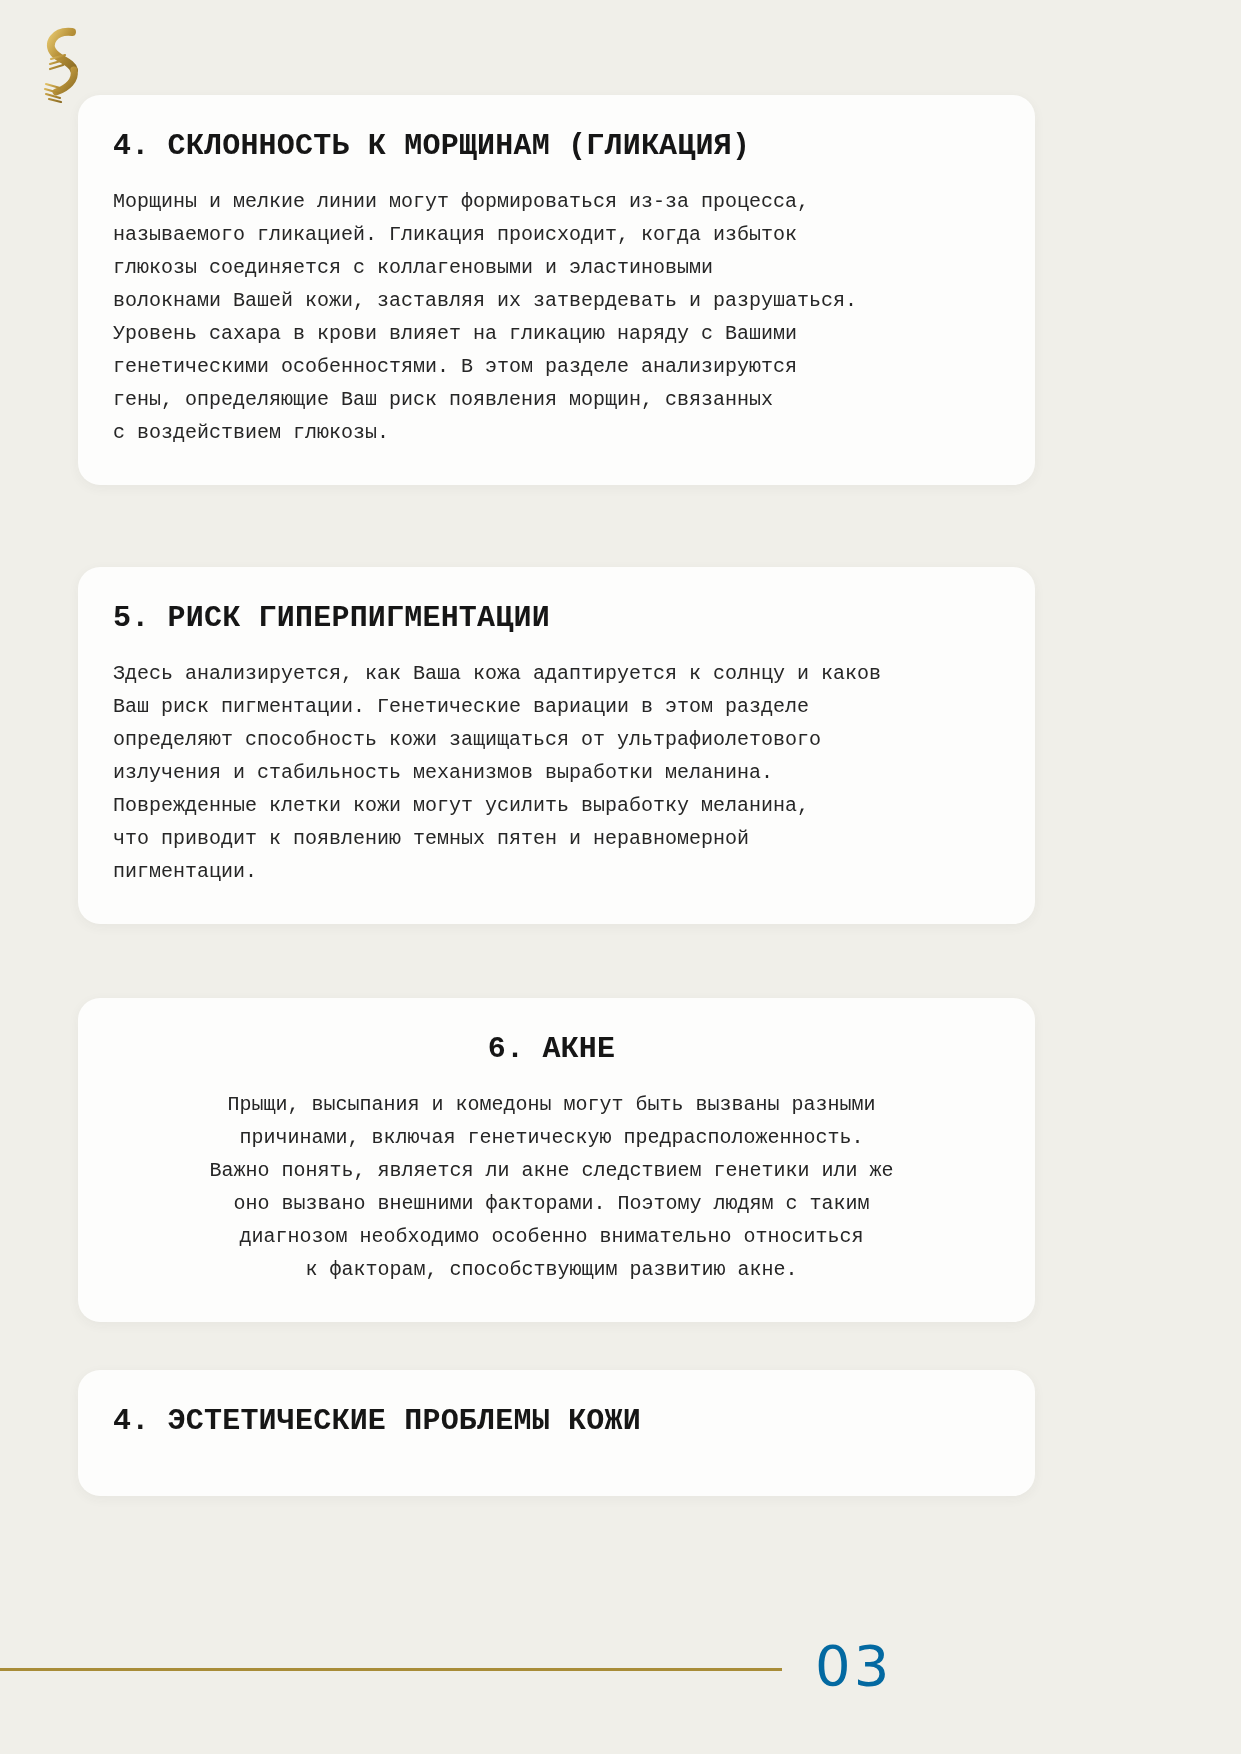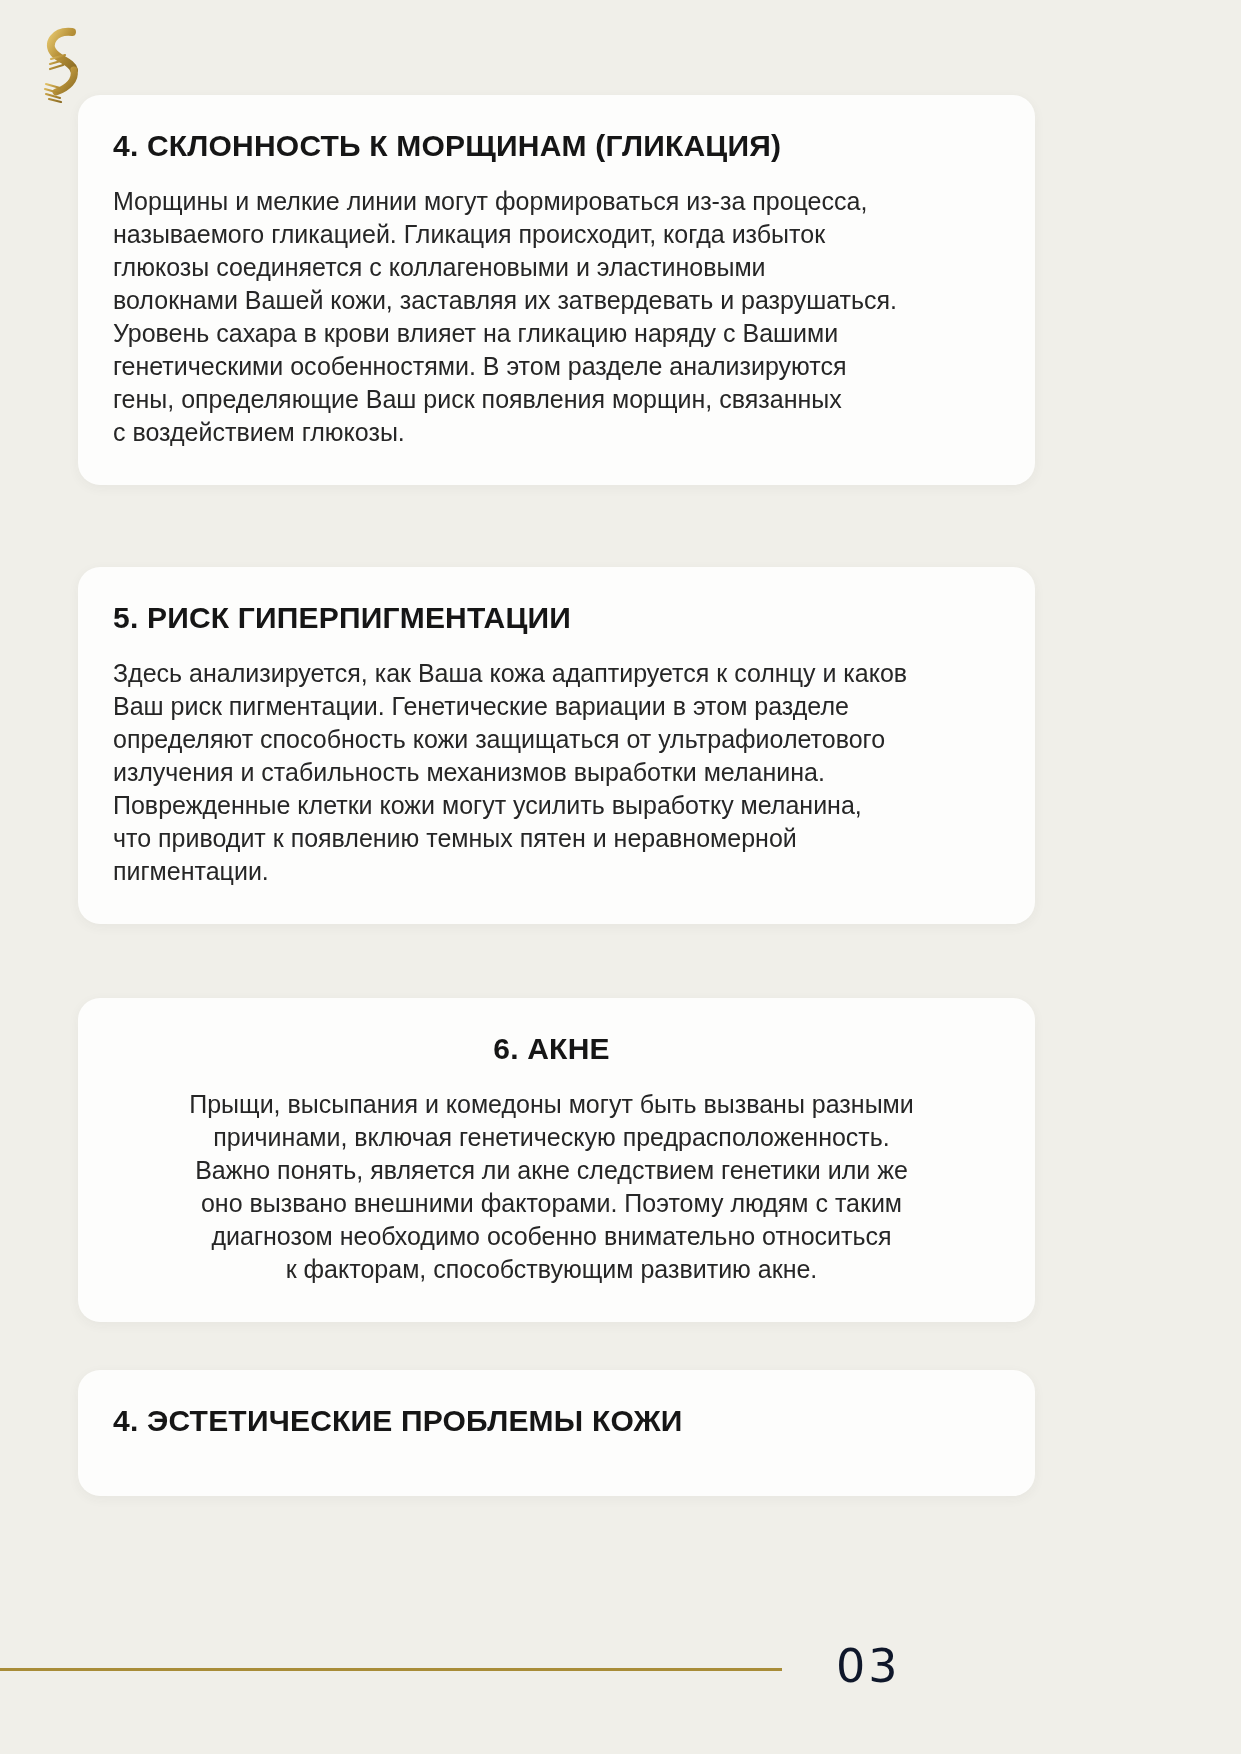--- a/index.html
+++ b/index.html
@@ -23,55 +23,56 @@
     position: absolute;
     left: 78px;
     top: 95px;
     width: 957px;
   }
   .card {
     background: #fdfdfc;
     border-radius: 22px;
     box-shadow: 0 3px 12px rgba(60,60,50,0.05);
     padding: 34px 45px 36px 35px;
+    font-family: Liberation Mono, monospace;
   }
   .card-1 { margin-bottom: 82px; }
   .card-2 { margin-bottom: 74px; }
   .card-3 { margin-bottom: 48px; text-align: center; }
   .card h2 {
     font-size: 30px;
     line-height: 34px;
     font-weight: 800;
     color: #161616;
     letter-spacing: 0.2px;
     margin-bottom: 22px;
   }
   .card p {
-    font-size: 25px;
+    font-size: 20px;
     line-height: 33px;
     color: #262626;
     white-space: pre-line;
   }
   .footer-rule {
     position: absolute;
     left: 0;
     top: 1668px;
     width: 782px;
     height: 3px;
     background: #a88c38;
   }
   .page-number {
     position: absolute;
-    left: 836px;
+    left: 815px;
     top: 1640px;
-    font-size: 46px;
+    font-size: 56px;
     line-height: 52px;
     font-weight: 400;
     letter-spacing: 3px;
-    color: #0f172a;
+    color: #0369a1;
     font-family: "DejaVu Sans", sans-serif;
   }
 </style>
 </head>
 <body>
 
 <div class="page">
 
   <div class="logo">
     <svg viewBox="0 0 52 80" width="52" height="80" aria-hidden="true">

